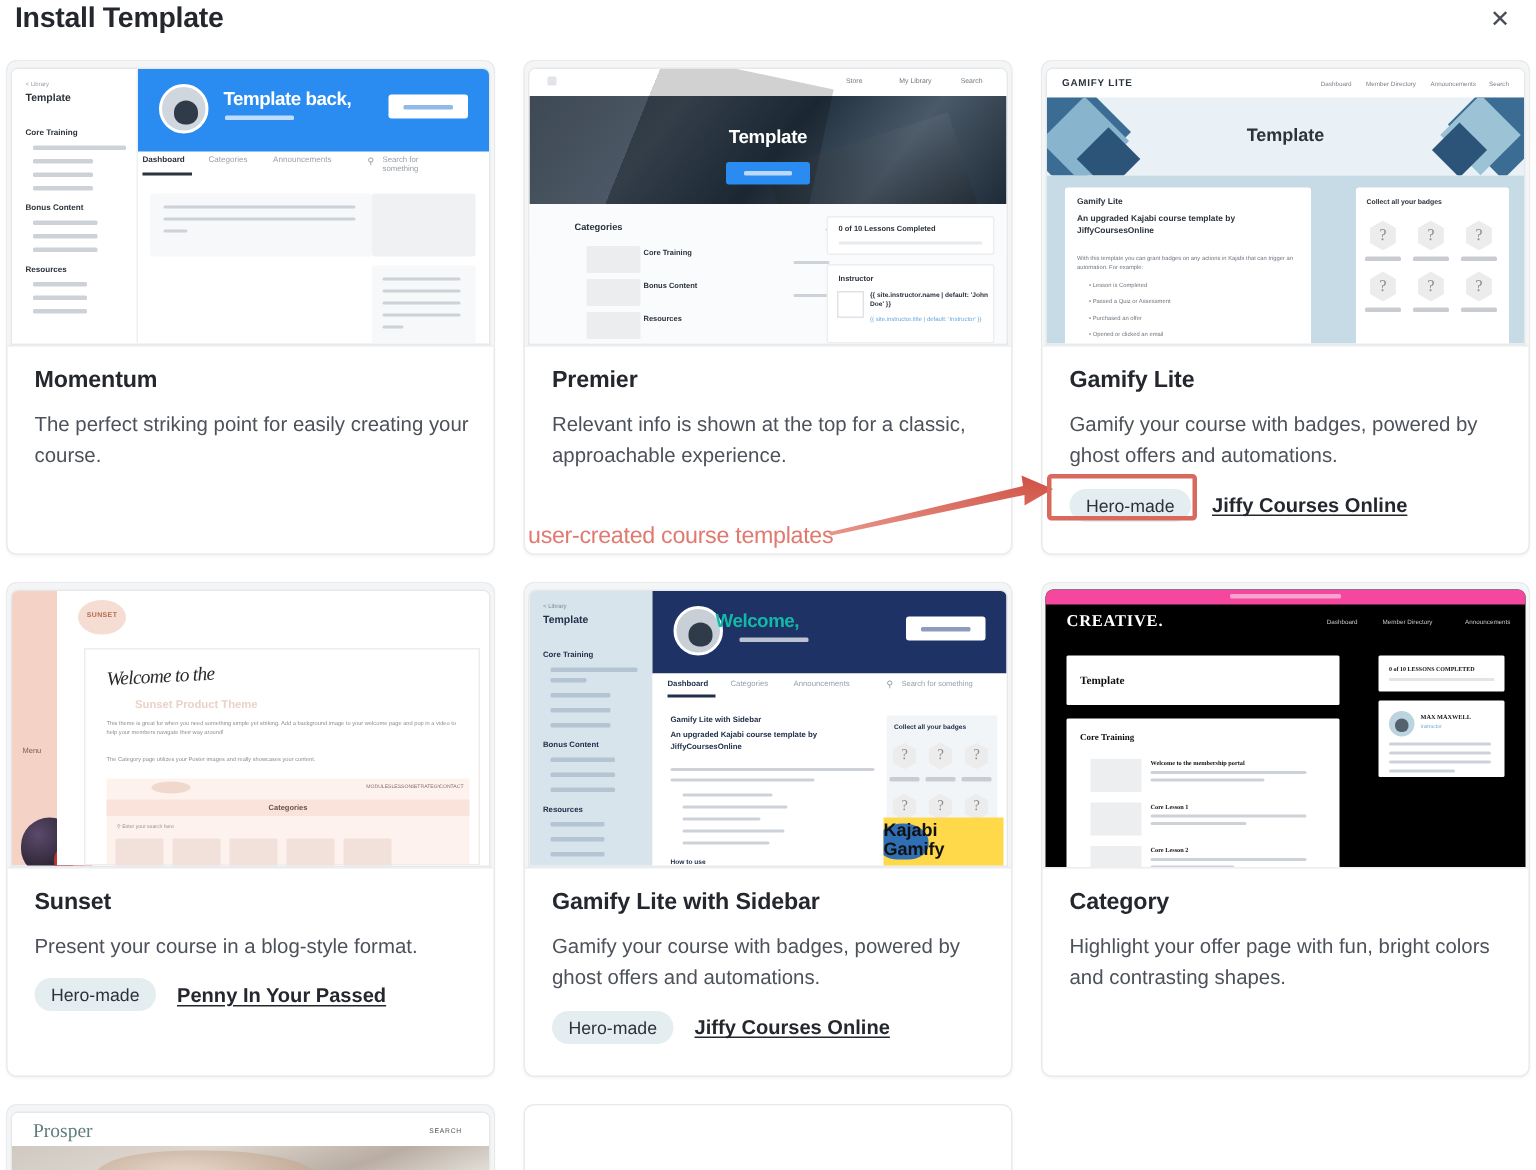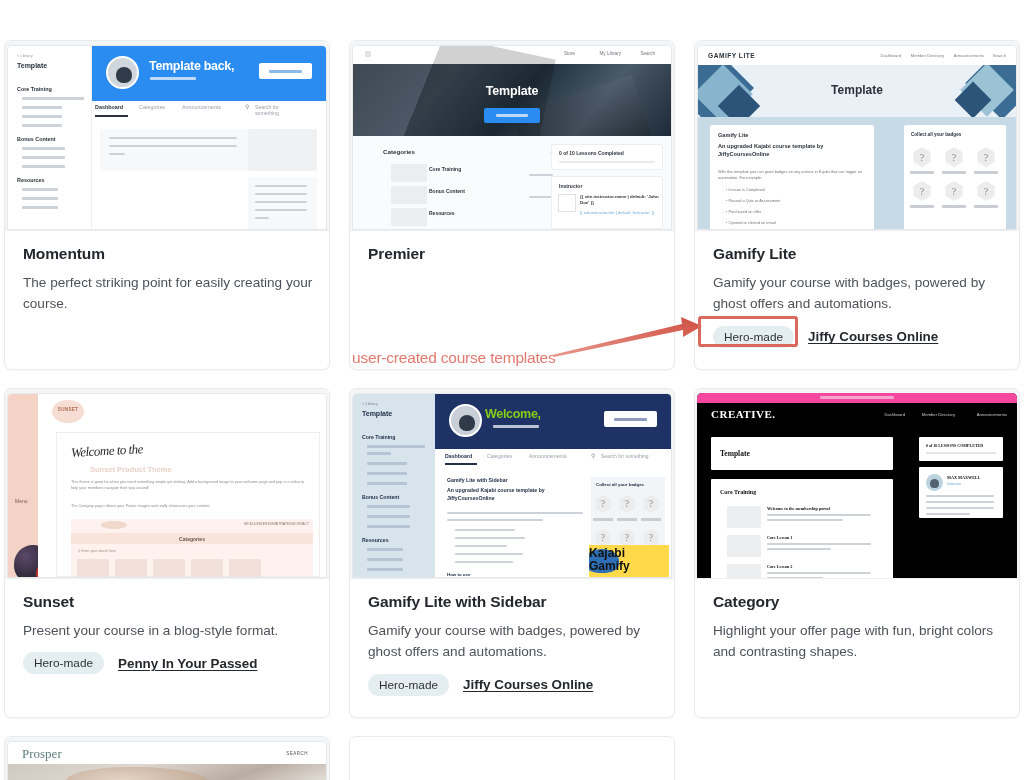--- a/index.html
+++ b/index.html
@@ -135,21 +135,21 @@
   .s-tile{position:absolute;width:32px;height:28px;background:#f2e0da;border-radius:1px;}
   .s-blob{position:absolute;left:6px;bottom:-6px;width:38px;height:38px;background:radial-gradient(circle at 30% 30%,#5b4a6b,#2e2636 60%);border-radius:50% 50% 40% 45%;}
   .s-blob2{position:absolute;left:28px;bottom:-10px;width:26px;height:26px;background:#c0342c;border-radius:50%;}
 
   
   .gs-wrap{position:absolute;inset:4px 2px 0 2px;background:#fff;border-radius:5px 5px 0 0;overflow:hidden;border:1px solid #e6e8ea;}
   .gs-side{position:absolute;left:0;top:0;width:82px;bottom:0;background:#d7e4ec;}
   .gs-hero{position:absolute;left:82px;right:0;top:0;height:55px;background:#1e3266;}
   .gs-av{position:absolute;left:14px;top:10px;width:33px;height:33px;border-radius:50%;background:#c8cfd7;border:2px solid #fff;}
   .gs-av:after{content:"";position:absolute;left:8px;top:9px;width:16px;height:16px;border-radius:50% 50% 45% 45%;background:#2f3b49;}
-  .gs-welcome{position:absolute;left:50px;top:13px;color:#84cc16;font-size:12.5px;font-weight:bold;letter-spacing:-0.3px;}
+  .gs-welcome{position:absolute;left:42px;top:13px;color:#14b8a6;font-size:12.5px;font-weight:bold;letter-spacing:-0.3px;}
   .gs-btn{position:absolute;right:14px;top:17px;width:53px;height:16px;background:#fff;border-radius:2px;}
   .gs-body{position:absolute;left:82px;right:0;top:55px;bottom:0;background:#fff;}
   .gs-badgepanel{position:absolute;right:6px;top:28px;width:74px;bottom:0;background:#f2f5f8;}
   .kaj{position:absolute;right:2px;bottom:-2px;width:80px;height:34px;background:#ffd94a;overflow:hidden;}
 
   
   .c-wrap{position:absolute;inset:4px 2px 0 2px;background:#000;border-radius:5px 5px 0 0;overflow:hidden;}
   .c-top{position:absolute;left:0;right:0;top:0;height:10px;background:#f5479e;}
   .c-logo{position:absolute;left:14px;top:15px;font-size:11px;font-weight:bold;color:#fff;letter-spacing:.5px;font-family:"Liberation Serif",serif;}
   .c-card{position:absolute;background:#fff;border-radius:1px;}
@@ -165,20 +165,24 @@
   .pr-hero{position:absolute;left:0;right:0;top:22px;bottom:0;
     background:linear-gradient(160deg,#cfc9c2 0%,#ded7cf 30%,#b9ada3 58%,#e5e0d9 80%,#9d948c 100%);}
   .pr-hero:before{content:"";position:absolute;left:18%;top:5%;width:46%;height:70%;
     background:radial-gradient(ellipse at 40% 40%,#e8d6c6,#c2a893 70%);border-radius:45% 55% 50% 50%;opacity:.85;}
 </style>
 </head>
 <body>
 
 <div id="root">
 
+  <div class="modal-header">
+    <div class="modal-title">Install Template</div>
+    <div class="close-btn">✕</div>
+  </div>
 
   <div class="grid">
 
     <div class="card">
       <div class="thumb">
         <div class="m-wrap">
           <div class="m-side">
             <div style="position:absolute;left:9px;top:7px;font-size:4px;color:#9aa1aa;">&lt; Library</div>
             <div style="position:absolute;left:9px;top:16px;font-size:7px;font-weight:bold;color:#2b333c;">Template</div>
             <div style="position:absolute;left:9px;top:40px;font-size:5.4px;font-weight:bold;color:#2b333c;">Core Training</div>
@@ -267,20 +271,21 @@
               <div style="position:absolute;left:7px;top:6px;font-size:5px;font-weight:bold;color:#2b333c;">Instructor</div>
               <div style="position:absolute;left:6px;top:17px;width:18px;height:18px;border:1px solid #dfe2e6;background:#fff;"></div>
               <div style="position:absolute;left:28px;top:17px;width:80px;font-size:4.4px;font-weight:bold;color:#2b333c;line-height:1.35;">{{ site.instructor.name | default: 'John Doe' }}</div>
               <div style="position:absolute;left:28px;top:33px;width:80px;font-size:4px;color:#6aa9da;line-height:1.35;">{{ site.instructor.title | default: 'Instructor' }}</div>
             </div>
           </div>
         </div>
       </div>
       <div class="card-body">
         <div class="card-title">Premier</div>
+        <div class="card-desc">Relevant info is shown at the top for a classic, approachable experience.</div>
       </div>
     </div>
 
     <div class="card">
       <div class="thumb">
         <div class="g-wrap">
           <div class="g-nav">
             <div class="g-logo">GAMIFY LITE</div>
             <div style="position:absolute;right:115px;top:7px;font-size:4.2px;color:#7a828b;">Dashboard</div>
             <div style="position:absolute;right:72px;top:7px;font-size:4.2px;color:#7a828b;">Member Directory</div>

